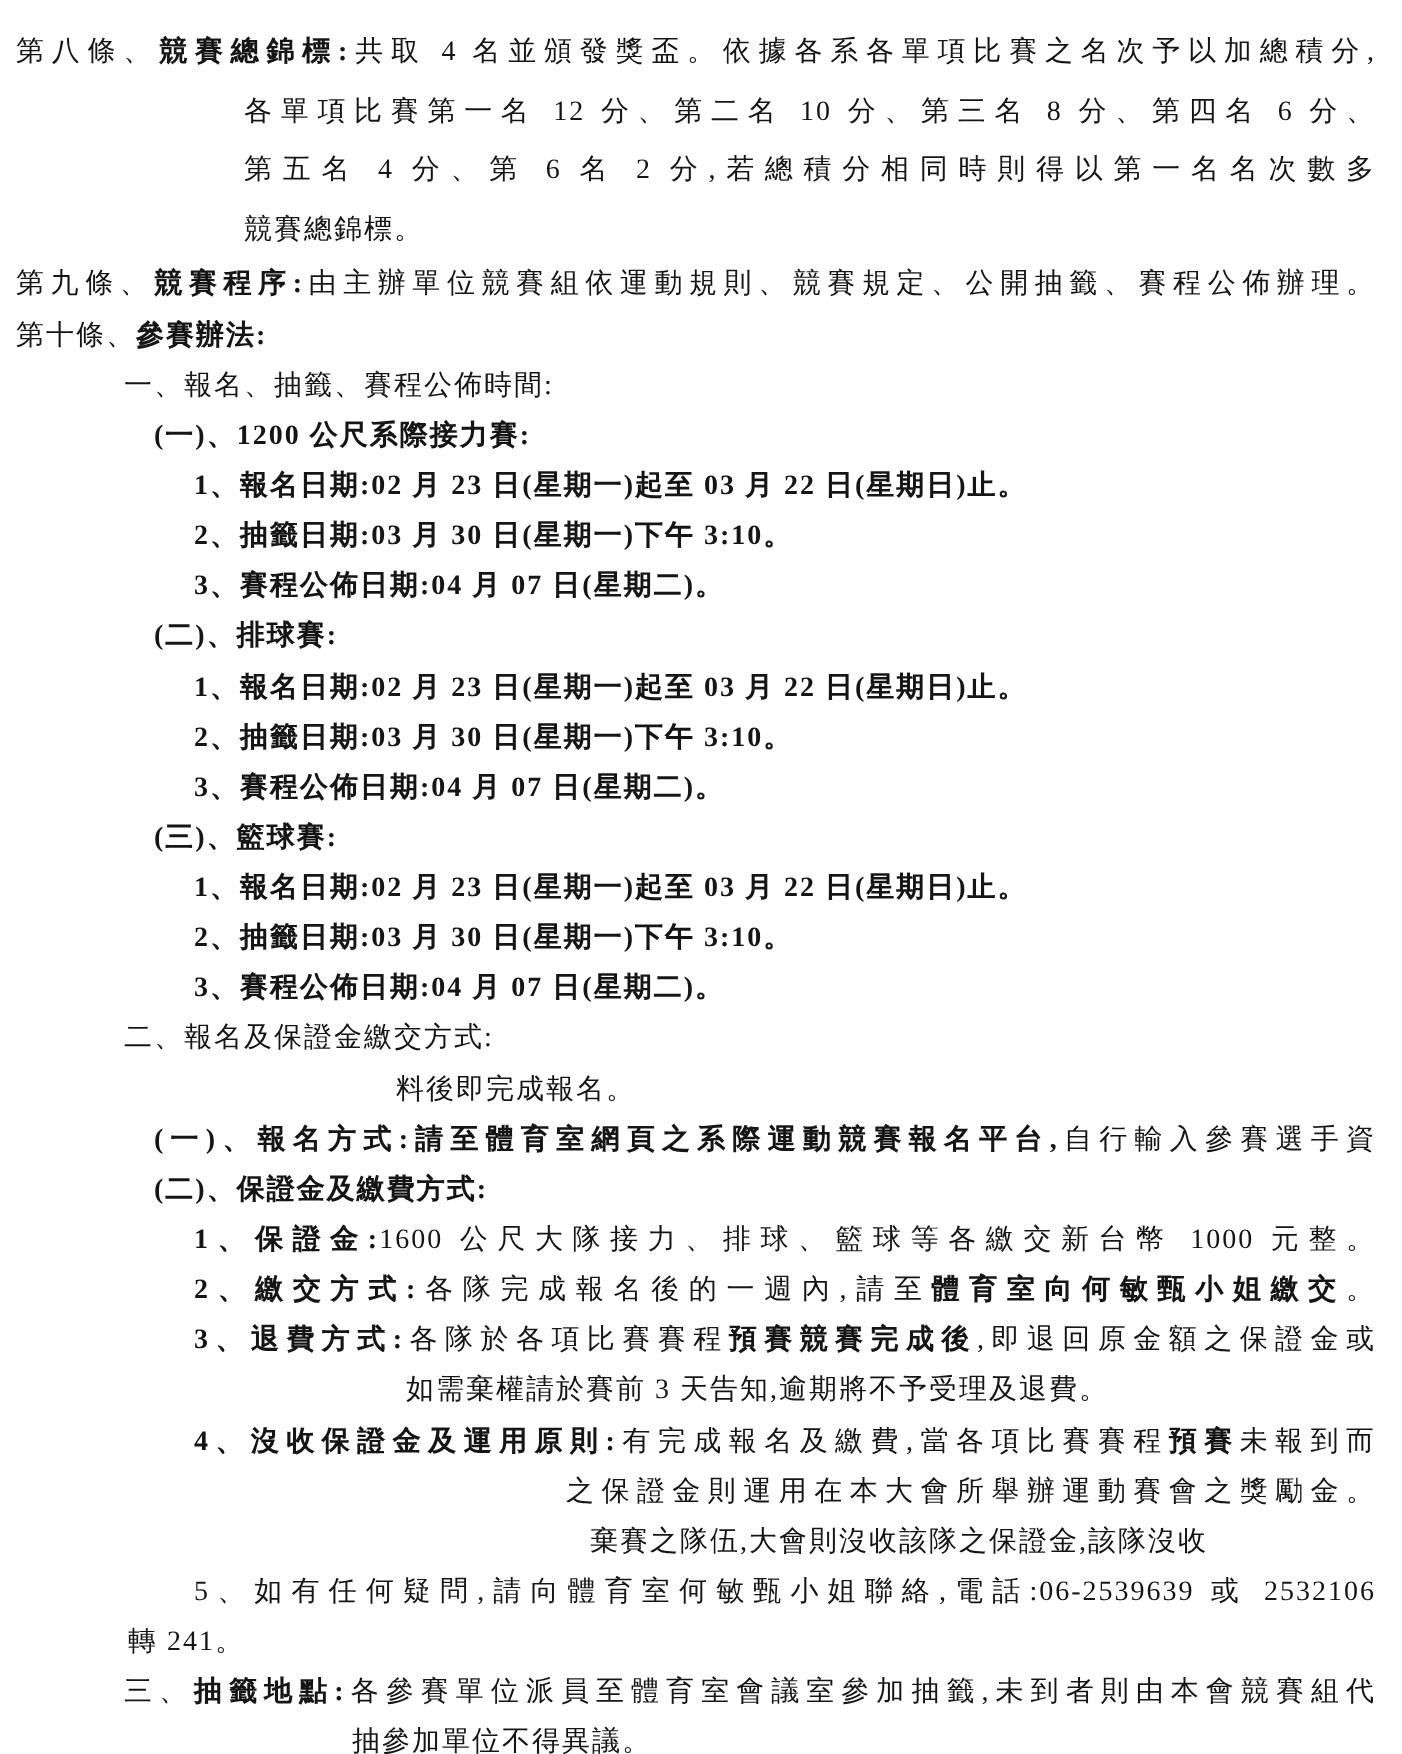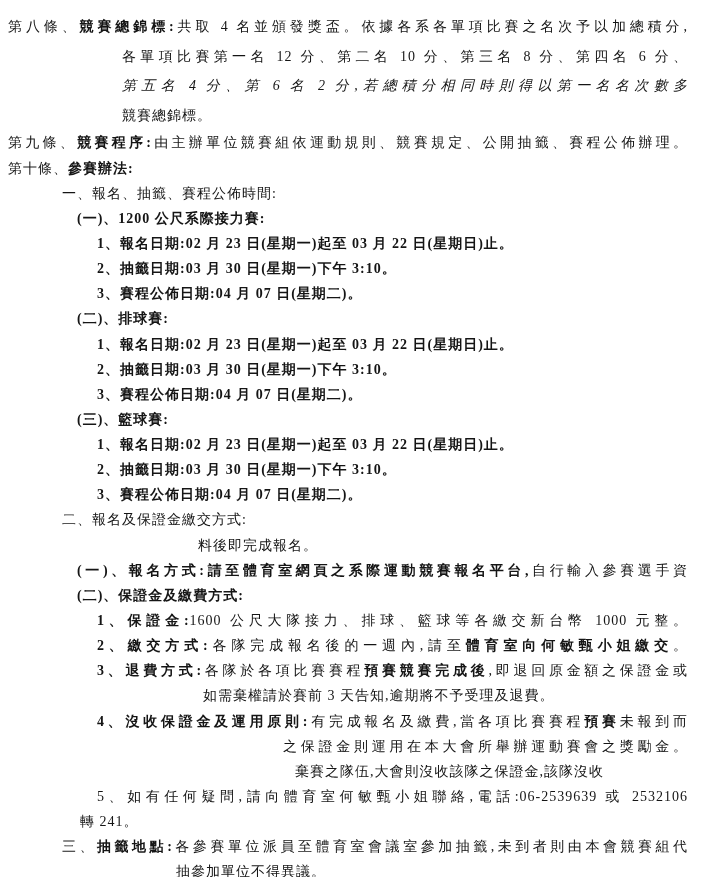--- a/index.html
+++ b/index.html
@@ -42,21 +42,21 @@
     font-weight: 700;
   }
 </style>
 </head>
 <body>
 
 <div class="page">
   <div class="content">
       <div class="line full" style="margin-left: 8px; width: 680px;"><span>第八條、</span><span class="b">競賽總錦標:</span><span>共取 4 名並頒發獎盃。依據各系各單項比賽之名次予以加總積分,</span></div>
       <div class="line full" style="margin-left: 122px; width: 566px;"><span>各單項比賽第一名 12 分、第二名 10 分、第三名 8 分、第四名 6 分、</span></div>
-      <div class="line full" style="margin-left: 122px; width: 566px; font-style: italic;"><span>第五名 4 分、第 6 名 2 分,若總積分相同時則得以第一名名次數多</span></div>
+      <div class="line full" style="margin-left: 122px; width: 566px;"><span>第五名 4 分、第 6 名 2 分,若總積分相同時則得以第一名名次數多</span></div>
       <div class="line" style="margin-left: 122px;"><span>競賽總錦標。</span></div>
       <div class="line full" style="margin-left: 8px; width: 680px;"><span>第九條、</span><span class="b">競賽程序:</span><span>由主辦單位競賽組依運動規則、競賽規定、公開抽籤、賽程公佈辦理。</span></div>
       <div class="line" style="margin-left: 8px; font-family: Liberation Serif, serif;"><span>第十條、</span><span class="b">參賽辦法:</span></div>
       <div class="line" style="margin-left: 62px;"><span>一、報名、抽籤、賽程公佈時間:</span></div>
       <div class="line" style="margin-left: 77px;"><span class="b">(一)、1200 公尺系際接力賽:</span></div>
       <div class="line" style="margin-left: 97px;"><span class="b">1、報名日期:02 月 23 日(星期一)起至 03 月 22 日(星期日)止。</span></div>
       <div class="line" style="margin-left: 97px;"><span class="b">2、抽籤日期:03 月 30 日(星期一)下午 3:10。</span></div>
       <div class="line" style="margin-left: 97px;"><span class="b">3、賽程公佈日期:04 月 07 日(星期二)。</span></div>
       <div class="line" style="margin-left: 77px;"><span class="b">(二)、排球賽:</span></div>
       <div class="line" style="margin-left: 97px;"><span class="b">1、報名日期:02 月 23 日(星期一)起至 03 月 22 日(星期日)止。</span></div>
@@ -71,17 +71,17 @@
       <div class="line full" style="margin-left: 77px; width: 611px;"><span class="b">(一)、報名方式:</span><span class="b">請至體育室網頁之系際運動競賽報名平台,</span><span>自行輸入參賽選手資</span></div>
       <div class="line" style="margin-left: 77px;"><span class="b">(二)、保證金及繳費方式:</span></div>
       <div class="line full" style="margin-left: 97px; width: 591px;"><span class="b">1、保證金:</span><span>1600 公尺大隊接力、排球、籃球等各繳交新台幣 1000 元整。</span></div>
       <div class="line full" style="margin-left: 97px; width: 591px;"><span class="b">2、繳交方式:</span><span>各隊完成報名後的一週內,請至</span><span class="b">體育室向何敏甄小姐繳交</span><span>。</span></div>
       <div class="line full" style="margin-left: 97px; width: 591px;"><span class="b">3、退費方式:</span><span>各隊於各項比賽賽程</span><span class="b">預賽競賽完成後</span><span>,即退回原金額之保證金或</span></div>
       <div class="line" style="margin-left: 203px;"><span>如需棄權請於賽前 3 天告知,逾期將不予受理及退費。</span></div>
       <div class="line full" style="margin-left: 97px; width: 591px;"><span class="b">4、沒收保證金及運用原則:</span><span>有完成報名及繳費,當各項比賽賽程</span><span class="b">預賽</span><span>未報到而</span></div>
       <div class="line full" style="margin-left: 283px; width: 405px;"><span>之保證金則運用在本大會所舉辦運動賽會之獎勵金。</span></div>
       <div class="line" style="margin-left: 295px;"><span>棄賽之隊伍,大會則沒收該隊之保證金,該隊沒收</span></div>
       <div class="line full" style="margin-left: 97px; width: 591px;"><span>5、如有任何疑問,請向體育室何敏甄小姐聯絡,電話:06-2539639 或 2532106</span></div>
-      <div class="line" style="margin-left: 80px;"><span>轉 241。</span></div>
+      <div class="line" style="margin-left: 64px;"><span>轉 241。</span></div>
       <div class="line full" style="margin-left: 62px; width: 626px;"><span>三、</span><span class="b">抽籤地點:</span><span>各參賽單位派員至體育室會議室參加抽籤,未到者則由本會競賽組代</span></div>
       <div class="line" style="margin-left: 176px;"><span>抽參加單位不得異議。</span></div>
     </div>
 </div>
 
 </body></html>

